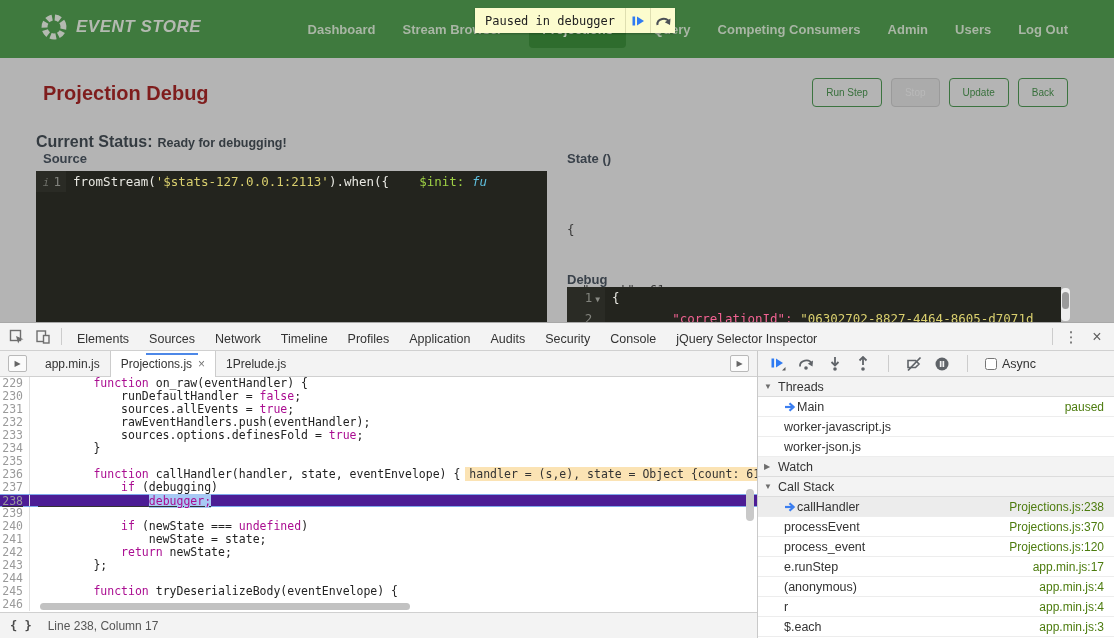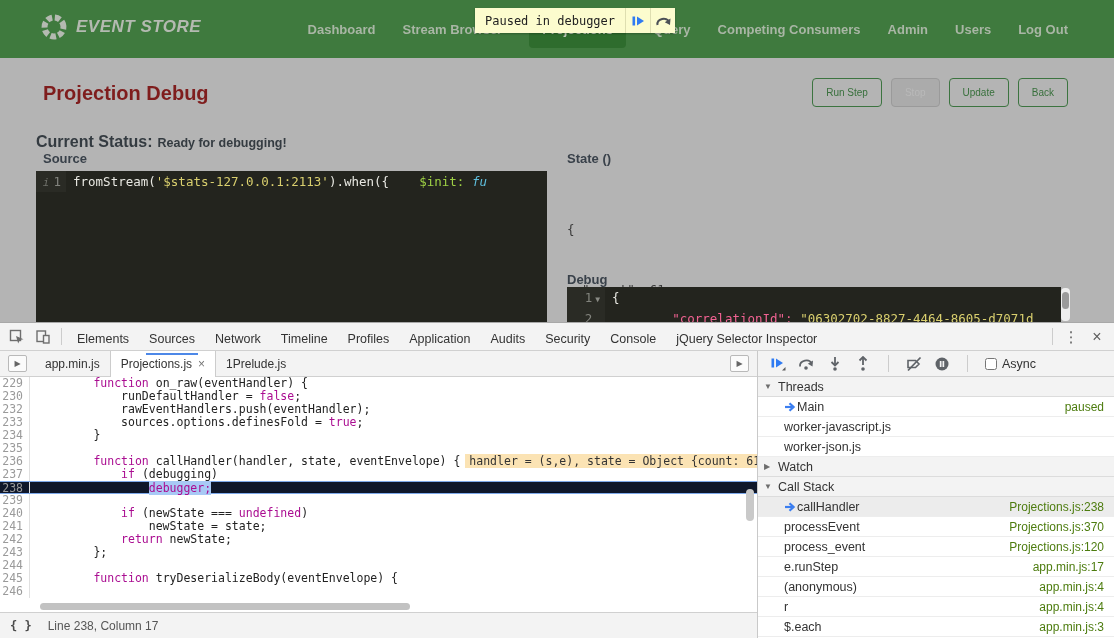--- a/index.html
+++ b/index.html
@@ -95,21 +95,21 @@
 
   .code-area { position:relative; flex:1; overflow:hidden; background:#fff;
                font-family:"DejaVu Sans Mono", monospace; font-size:11.5px; line-height:13px; }
   .code-line { display:flex; height:13px; white-space:pre; }
   .gutter { flex:0 0 30px; text-align:right; padding-right:6px; color:#9a9a9a;
             border-right:1px solid #e0e0e0; background:#fff; }
   .ltext { padding-left:8px; color:#222; }
   .tok-k { color:#aa0d91; } .tok-d { color:#222; }
   .tok-hint { background:#fbe3b4; color:#333; padding:0 4px; margin-left:5px; }
   .tok-ksel { color:#aa0d91; background:#a8c9f5; }
-  .code-line.exec { background:#0f172a; border-top:1px solid #7ea9ea; border-bottom:1px solid #7ea9ea; }
+  .code-line.exec { background:#4c1d95; border-top:1px solid #7ea9ea; border-bottom:1px solid #7ea9ea;text-decoration:underline; }
   .code-line.exec .gutter { background:transparent; }
   .hscroll { position:absolute; left:40px; bottom:2px; width:370px; height:7px;
              background:#c2c2c2; border-radius:4px; }
   .vscroll { position:absolute; right:3px; top:112px; width:8px; height:32px;
              background:#c9c9c9; border-radius:4px; }
 
   .status-bar { height:26px; flex:0 0 26px; background:#f3f3f3; border-top:1px solid #d0d0d0;
                 display:flex; align-items:center; color:#565656; font-size:12px; }
   .braces { font-family:"DejaVu Sans Mono", monospace; font-weight:bold; color:#4a4a4a;
             font-size:12px; margin:0 16px 0 10px; cursor:pointer; }
@@ -261,20 +261,21 @@
               <div class="file-tab">
                 <span>1Prelude.js</span>
               </div>
             </div>
           <span class="box-icon ft-right">▶</span>
         </div>
         <div class="code-area">
           <div id="code-lines">
               <div class="code-line"><span class="gutter">229</span><span class="ltext"><span class="tok-d">        </span><span class="tok-k">function</span><span class="tok-d"> on_raw(eventHandler) {</span></span></div>
               <div class="code-line"><span class="gutter">230</span><span class="ltext"><span class="tok-d">            runDefaultHandler = </span><span class="tok-k">false</span><span class="tok-d">;</span></span></div>
+              <div class="code-line"><span class="gutter">231</span><span class="ltext"><span class="tok-d">            sources.allEvents = </span><span class="tok-k">true</span><span class="tok-d">;</span></span></div>
               <div class="code-line"><span class="gutter">232</span><span class="ltext"><span class="tok-d">            rawEventHandlers.push(eventHandler);</span></span></div>
               <div class="code-line"><span class="gutter">233</span><span class="ltext"><span class="tok-d">            sources.options.definesFold = </span><span class="tok-k">true</span><span class="tok-d">;</span></span></div>
               <div class="code-line"><span class="gutter">234</span><span class="ltext"><span class="tok-d">        }</span></span></div>
               <div class="code-line"><span class="gutter">235</span><span class="ltext"></span></div>
               <div class="code-line"><span class="gutter">236</span><span class="ltext"><span class="tok-d">        </span><span class="tok-k">function</span><span class="tok-d"> callHandler(handler, state, eventEnvelope) {</span><span class="tok-hint">handler = (s,e), state = Object {count: 61},</span></span></div>
               <div class="code-line"><span class="gutter">237</span><span class="ltext"><span class="tok-d">            </span><span class="tok-k">if</span><span class="tok-d"> (debugging)</span></span></div>
               <div class="code-line exec"><span class="gutter">238</span><span class="ltext"><span class="tok-d">                </span><span class="tok-ksel">debugger;</span></span></div>
               <div class="code-line"><span class="gutter">239</span></div>
               <div class="code-line"><span class="gutter">240</span><span class="ltext"><span class="tok-d">            </span><span class="tok-k">if</span><span class="tok-d"> (newState === </span><span class="tok-k">undefined</span><span class="tok-d">)</span></span></div>
               <div class="code-line"><span class="gutter">241</span><span class="ltext"><span class="tok-d">                newState = state;</span></span></div>

